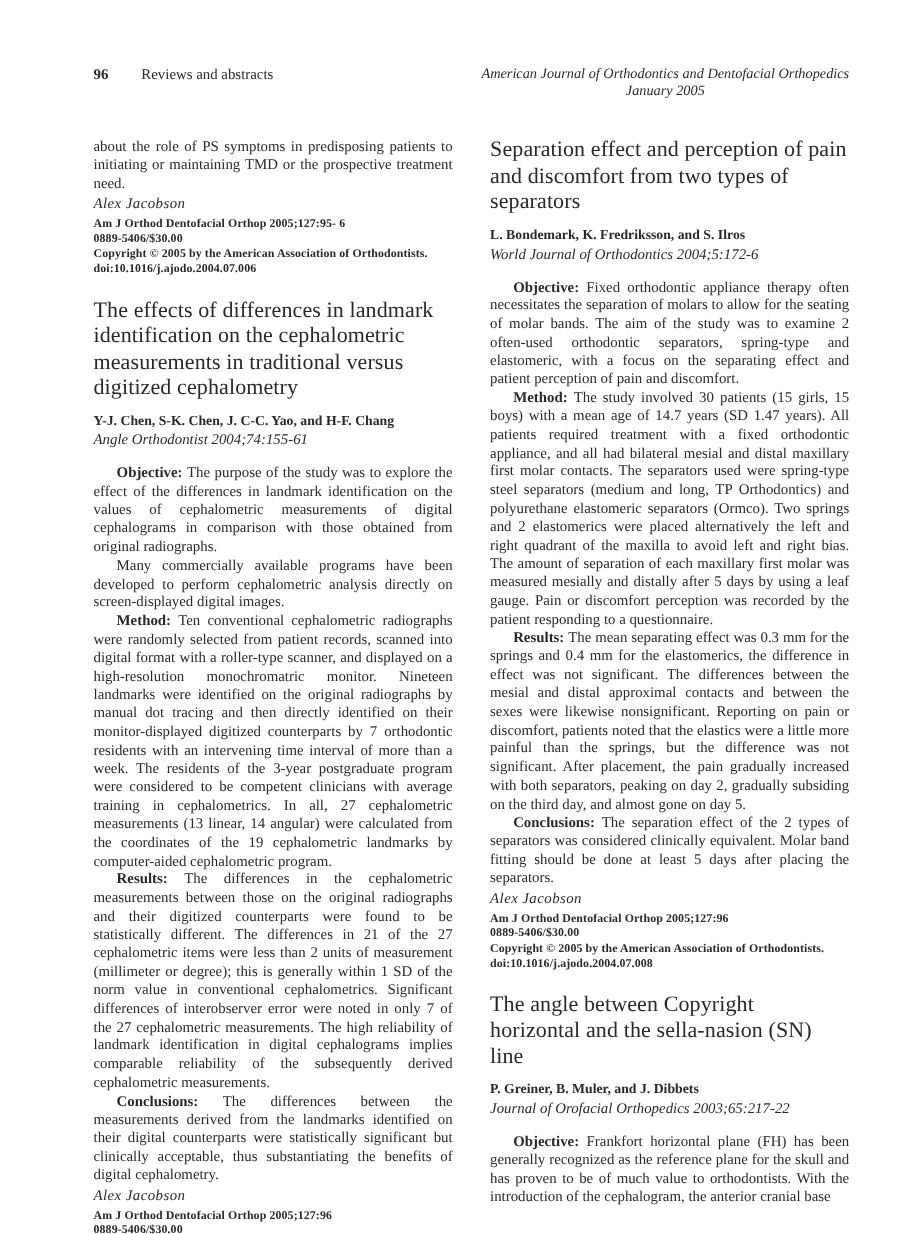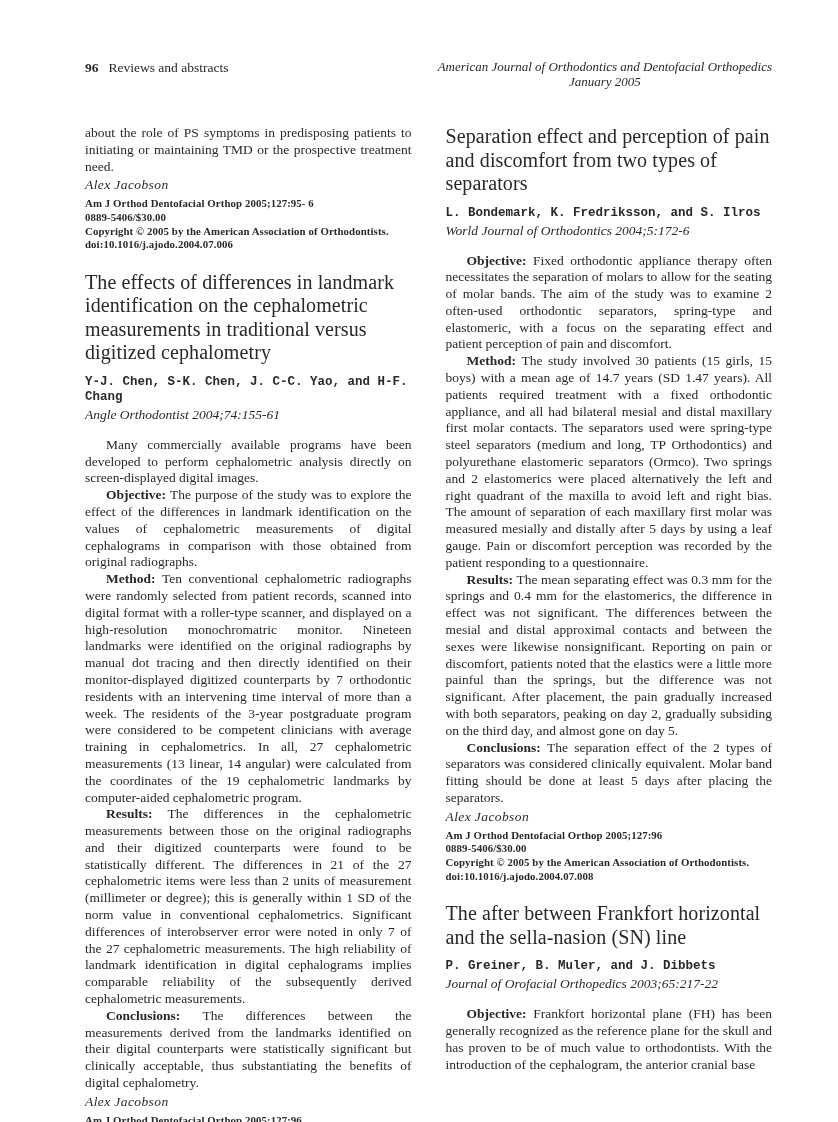--- a/index.html
+++ b/index.html
@@ -18,21 +18,21 @@
     padding: 60px 66px 40px 85px;
     background: #fff;
   }
   
   .running-head {
     display: flex;
     justify-content: space-between;
     align-items: flex-start;
     margin-bottom: 36px;
   }
-  .rh-left { display: flex; align-items: baseline; gap: 10px; font-size: 13.5px; }
+  .rh-left { display: flex; align-items: baseline; gap: 30px; font-size: 13.5px; }
   .rh-pagenum { font-weight: bold; }
   .rh-section { }
   .rh-right {
     text-align: center;
     font-style: italic;
     font-size: 13px;
     line-height: 14.5px;
   }
   
   .columns { display: flex; gap: 34px; }
@@ -65,21 +65,21 @@
   
   .article-title {
     font-size: 20px;
     font-weight: normal;
     line-height: 23.5px;
     margin-top: 19px;
     margin-bottom: 10px;
     letter-spacing: 0.1px;
   }
   .authors {
-    font-family: Liberation Mono, monospace;
+    font-family: Liberation Serif, serif;
     font-weight: bold;
     font-size: 12.5px;
     line-height: 15px;
     margin-bottom: 2px;
   }
   .source {
     font-style: italic;
     font-size: 13.5px;
     line-height: 16px;
     margin-bottom: 14px;
@@ -112,22 +112,22 @@
           <div class="cite-line">0889-5406/$30.00</div>
           <div class="cite-line">Copyright © 2005 by the American Association of Orthodontists.</div>
           <div class="cite-line">doi:10.1016/j.ajodo.2004.07.006</div>
         </div>
 
       <article>
         <h1 class="article-title">The effects of differences in landmark identification on the cephalometric measurements in traditional versus digitized cephalometry</h1>
         <div class="authors">Y-J. Chen, S-K. Chen, J. C-C. Yao, and H-F. Chang</div>
         <div class="source">Angle Orthodontist 2004;74:155-61</div>
         <div class="body">
+            <p class="para"><b>Objective: </b>The purpose of the study was to explore the effect of the differences in landmark identification on the values of cephalometric measurements of digital cephalograms in comparison with those obtained from original radiographs.</p>
             <p class="para">Many commercially available programs have been developed to perform cephalometric analysis directly on screen-displayed digital images.</p>
-            <p class="para"><b>Objective: </b>The purpose of the study was to explore the effect of the differences in landmark identification on the values of cephalometric measurements of digital cephalograms in comparison with those obtained from original radiographs.</p>
             <p class="para"><b>Method: </b>Ten conventional cephalometric radiographs were randomly selected from patient records, scanned into digital format with a roller-type scanner, and displayed on a high-resolution monochromatric monitor. Nineteen landmarks were identified on the original radiographs by manual dot tracing and then directly identified on their monitor-displayed digitized counterparts by 7 orthodontic residents with an intervening time interval of more than a week. The residents of the 3-year postgraduate program were considered to be competent clinicians with average training in cephalometrics. In all, 27 cephalometric measurements (13 linear, 14 angular) were calculated from the coordinates of the 19 cephalometric landmarks by computer-aided cephalometric program.</p>
             <p class="para"><b>Results: </b>The differences in the cephalometric measurements between those on the original radiographs and their digitized counterparts were found to be statistically different. The differences in 21 of the 27 cephalometric items were less than 2 units of measurement (millimeter or degree); this is generally within 1 SD of the norm value in conventional cephalometrics. Significant differences of interobserver error were noted in only 7 of the 27 cephalometric measurements. The high reliability of landmark identification in digital cephalograms implies comparable reliability of the subsequently derived cephalometric measurements.</p>
             <p class="para"><b>Conclusions: </b>The differences between the measurements derived from the landmarks identified on their digital counterparts were statistically significant but clinically acceptable, thus substantiating the benefits of digital cephalometry.</p>
           </div>
         <div class="reviewer">Alex Jacobson</div>
         <div class="cite">
             <div class="cite-line">Am J Orthod Dentofacial Orthop 2005;127:96</div>
             <div class="cite-line">0889-5406/$30.00</div>
           </div>
       </article>
@@ -147,21 +147,21 @@
         <div class="reviewer">Alex Jacobson</div>
         <div class="cite">
             <div class="cite-line">Am J Orthod Dentofacial Orthop 2005;127:96</div>
             <div class="cite-line">0889-5406/$30.00</div>
             <div class="cite-line">Copyright © 2005 by the American Association of Orthodontists.</div>
             <div class="cite-line">doi:10.1016/j.ajodo.2004.07.008</div>
           </div>
       </article>
 
       <article>
-        <h1 class="article-title">The after between Frankfort horizontal and the sella-nasion (SN) line</h1>
+        <h1 class="article-title">The angle between Copyright horizontal and the sella-nasion (SN) line</h1>
         <div class="authors">P. Greiner, B. Muler, and J. Dibbets</div>
         <div class="source">Journal of Orofacial Orthopedics 2003;65:217-22</div>
         <div class="body">
             <p class="para"><b>Objective: </b>Frankfort horizontal plane (FH) has been generally recognized as the reference plane for the skull and has proven to be of much value to orthodontists. With the introduction of the cephalogram, the anterior cranial base</p>
           </div>
       </article>
     </div>
 
   </div>
 </div>

